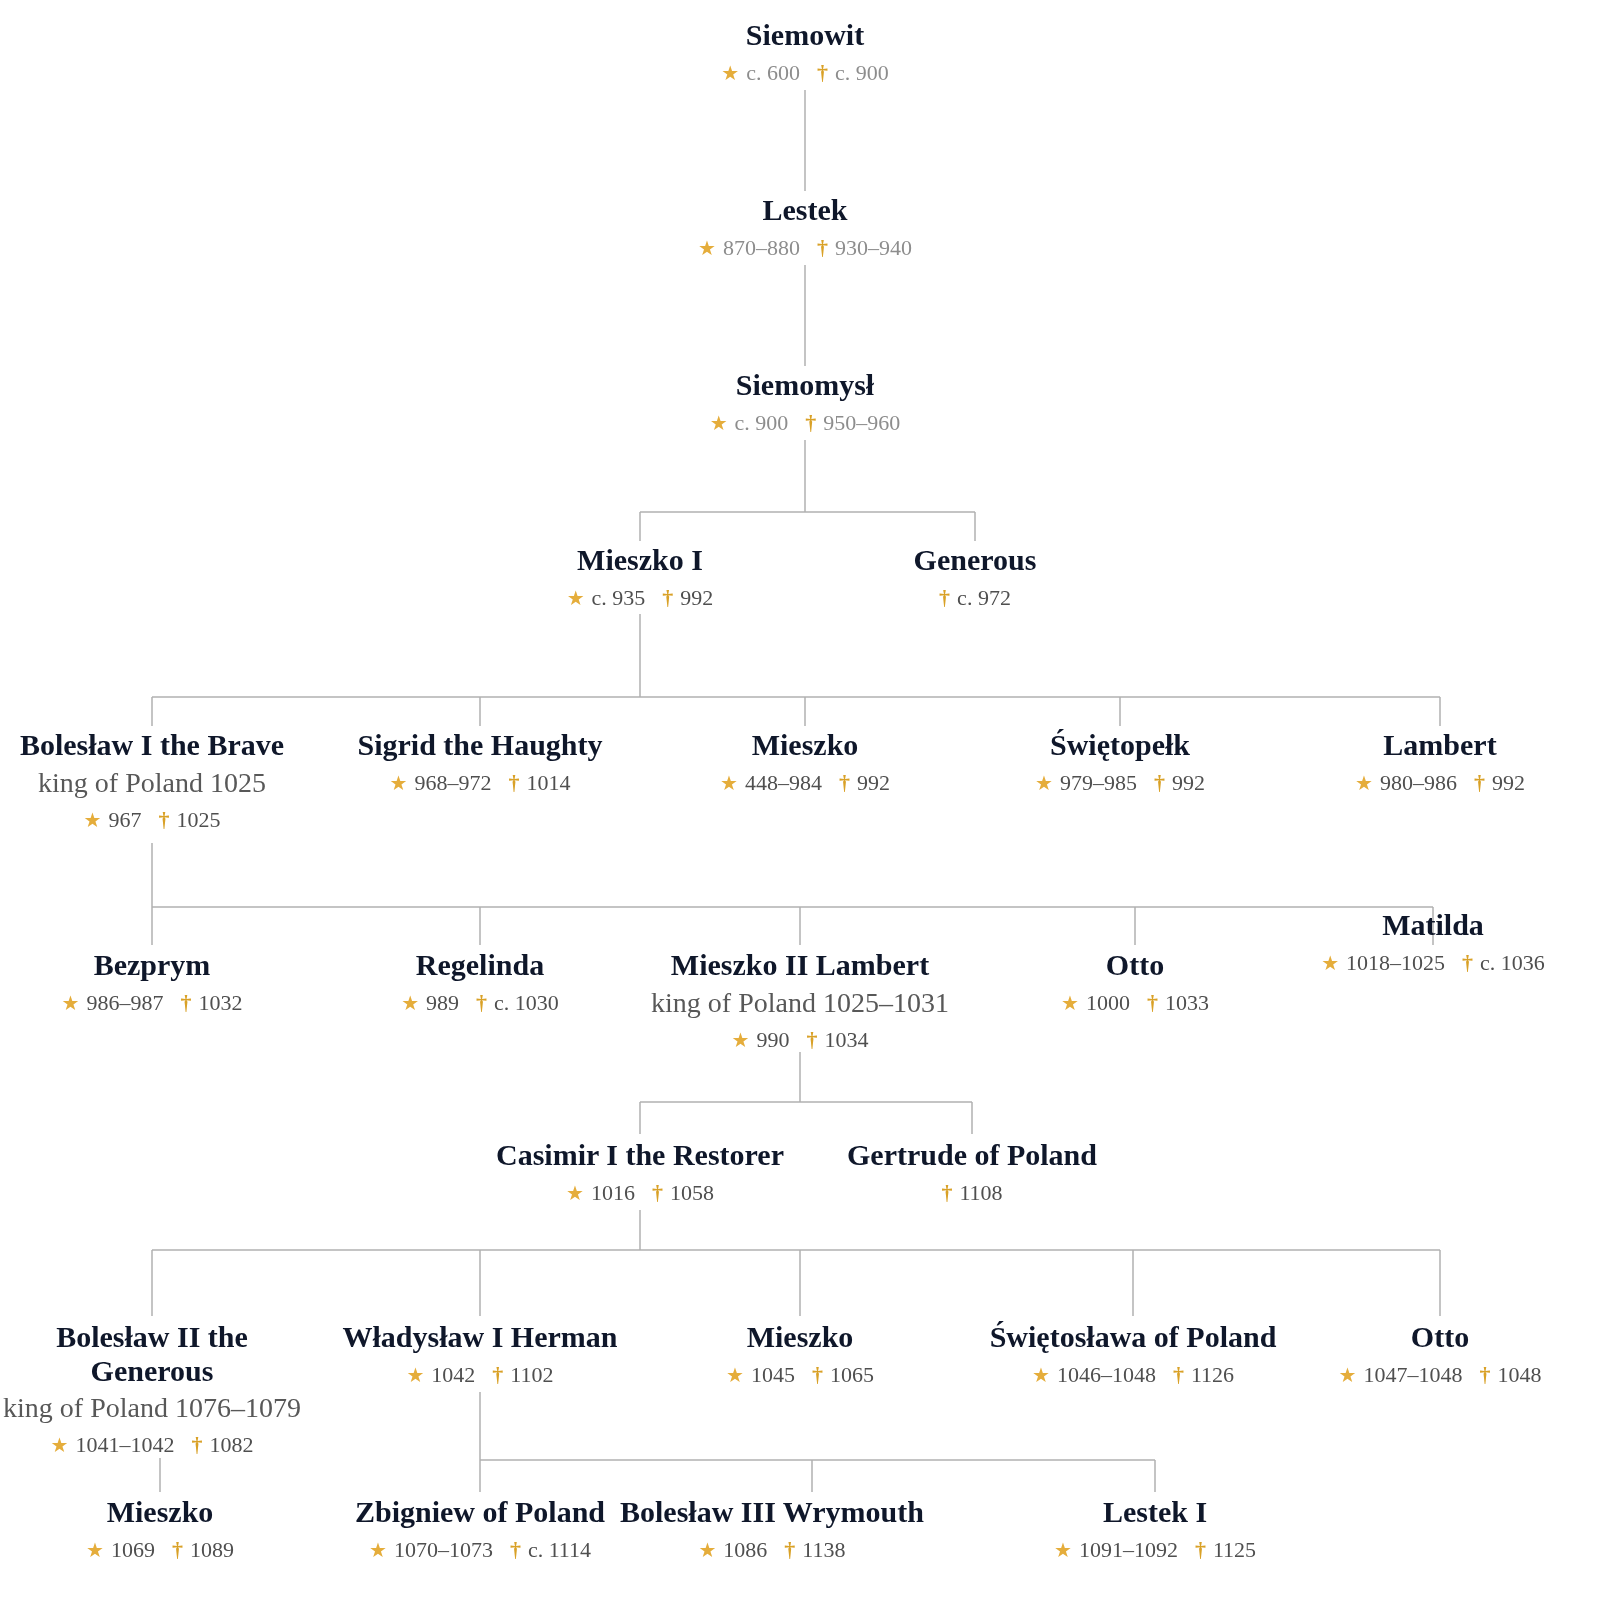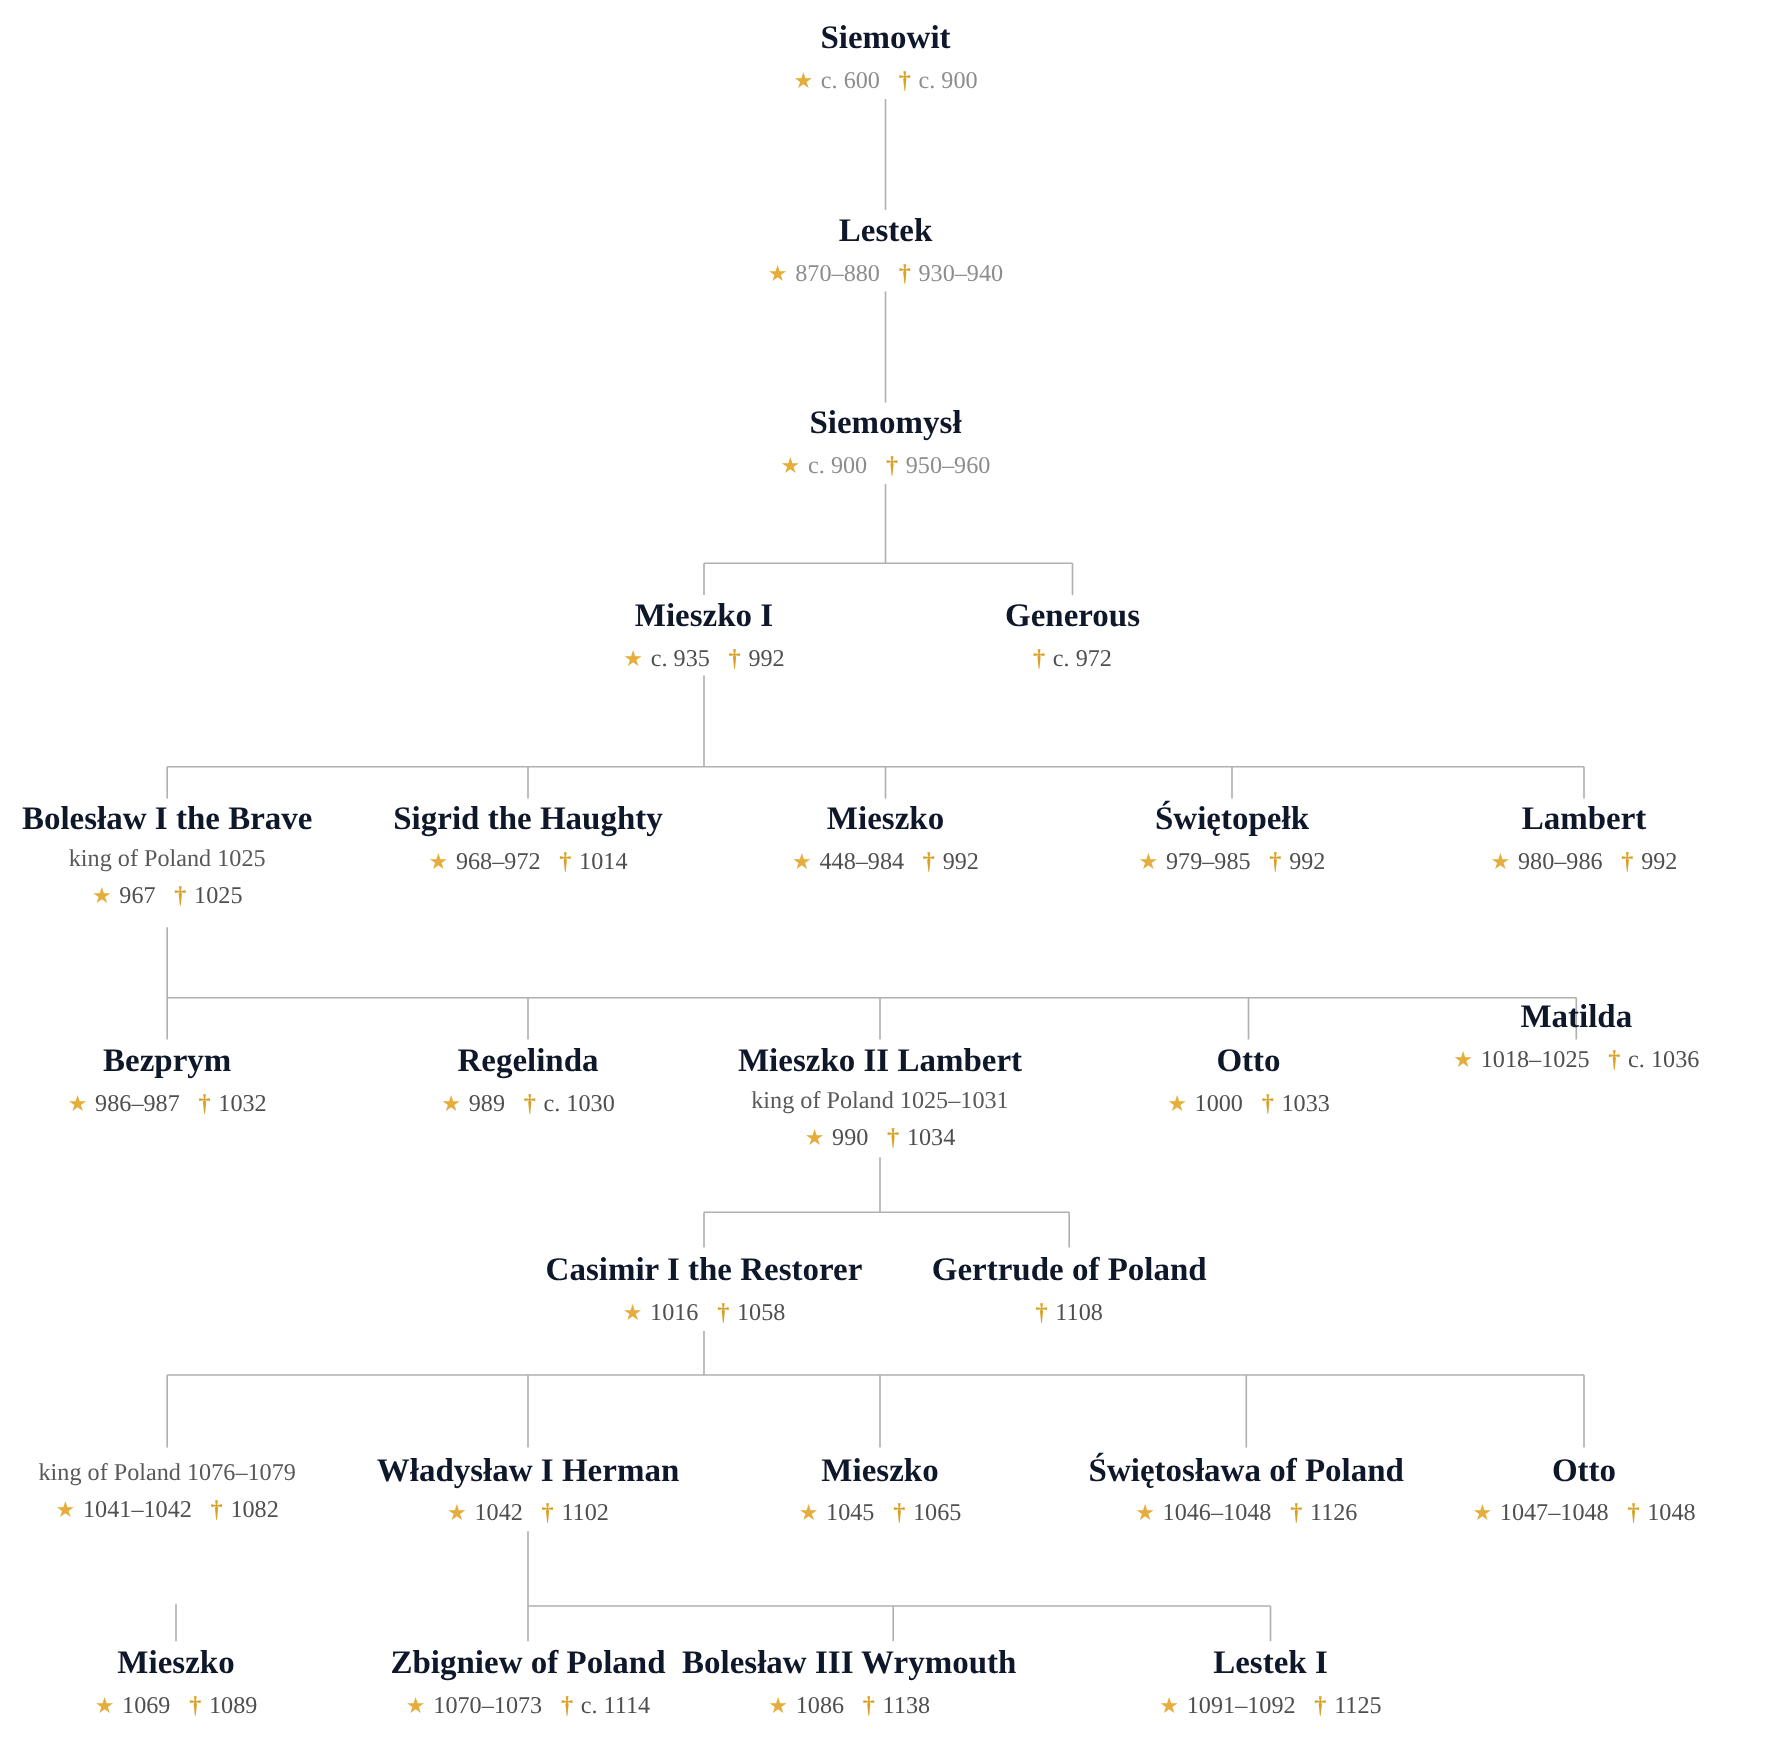--- a/index.html
+++ b/index.html
@@ -3,21 +3,21 @@
 <meta charset="utf-8">
 <style>
   html,body{margin:0;padding:0;background:#ffffff;}
   #canvas{position:relative;width:1611px;height:1600px;background:#ffffff;overflow:hidden;
           font-family:"Liberation Serif", serif;}
   svg.connectors{position:absolute;left:0;top:0;}
   .person{position:absolute;transform:translateX(-50%);text-align:center;}
   .person .name{font-weight:700;font-size:30px;line-height:1.12;white-space:nowrap;color:#0f172a;}
   .person .name.name-wrap{white-space:normal;width:238px;margin:0 auto;}
   .person.legendary .name{color:#0f172a;}
-  .person .subtitle{font-size:22px;color:#585858;margin-top:5px;white-space:nowrap;}
+  .person .subtitle{font-size:28px;color:#585858;margin-top:5px;white-space:nowrap;}
   .person .dates{margin-top:8px;font-size:22px;color:#4f4f4f;display:flex;justify-content:center;
                  align-items:baseline;gap:17px;white-space:nowrap;}
   .person.legendary .dates{color:#8d8d8d;}
   .grp{display:inline-flex;align-items:baseline;gap:7px;}
   .star{color:#e5ad3b;font-size:20px;}
   .cross{color:#d9a127;font-size:22px;font-weight:700;}
 </style>
 </head>
 <body>
 
@@ -300,20 +300,21 @@
     <div class="name">Gertrude of Poland</div>
     <div class="dates">
       <span class="grp">
           <span class="cross">†</span>
           <span>1108</span>
         </span>
     </div>
   </div>
 
   <div class="person" style="left:152px;top:1320px">
+    <div class="name name-wrap">Bolesław II the Generous</div>
     <div class="subtitle">king of Poland 1076–1079</div>
     <div class="dates">
       <span class="grp">
           <span class="star">★</span>
           <span>1041–1042</span>
         </span>
       <span class="grp">
           <span class="cross">†</span>
           <span>1082</span>
         </span>

